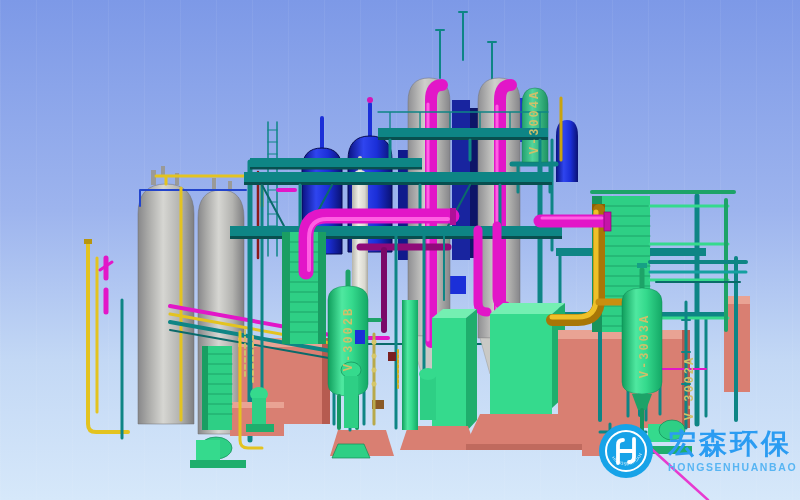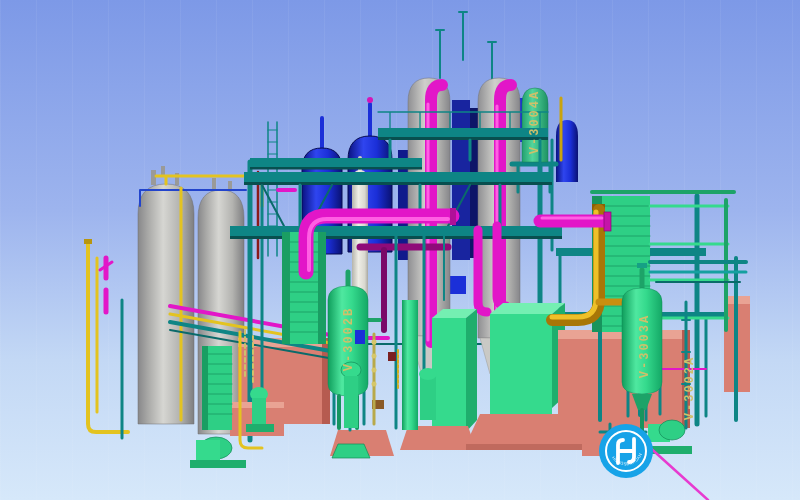--- a/index.html
+++ b/index.html
@@ -353,14 +353,18 @@
     <circle cx="28" cy="28" r="27" fill="#17a3e8"></circle>
     <circle cx="28" cy="28" r="20" fill="none" stroke="#ffffff" stroke-width="2"></circle>
     <path d="M20,40 V22 Q20,17 25,17 M36,16 V34 Q36,39 31,39 M20,28 H36" fill="none" stroke="#ffffff" stroke-width="3.8" stroke-linecap="round"></path>
     <defs>
           <path id="ringPath" d="M12,31 A17,17 0 0 0 44,31"></path>
         </defs>
     <text font-size="4.2" fill="#ffffff" opacity="0.9" font-family="Liberation Sans, sans-serif" letter-spacing="0.4">
       <textPath href="#ringPath" startOffset="4">HONGSENHUANBAO</textPath>
     </text>
   </svg>
+  <div class="logo-text">
+    <div class="logo-cn">宏森环保</div>
+    <div class="logo-en">HONGSENHUANBAO</div>
+  </div>
 </div>
 </div>
 
 </body></html>

